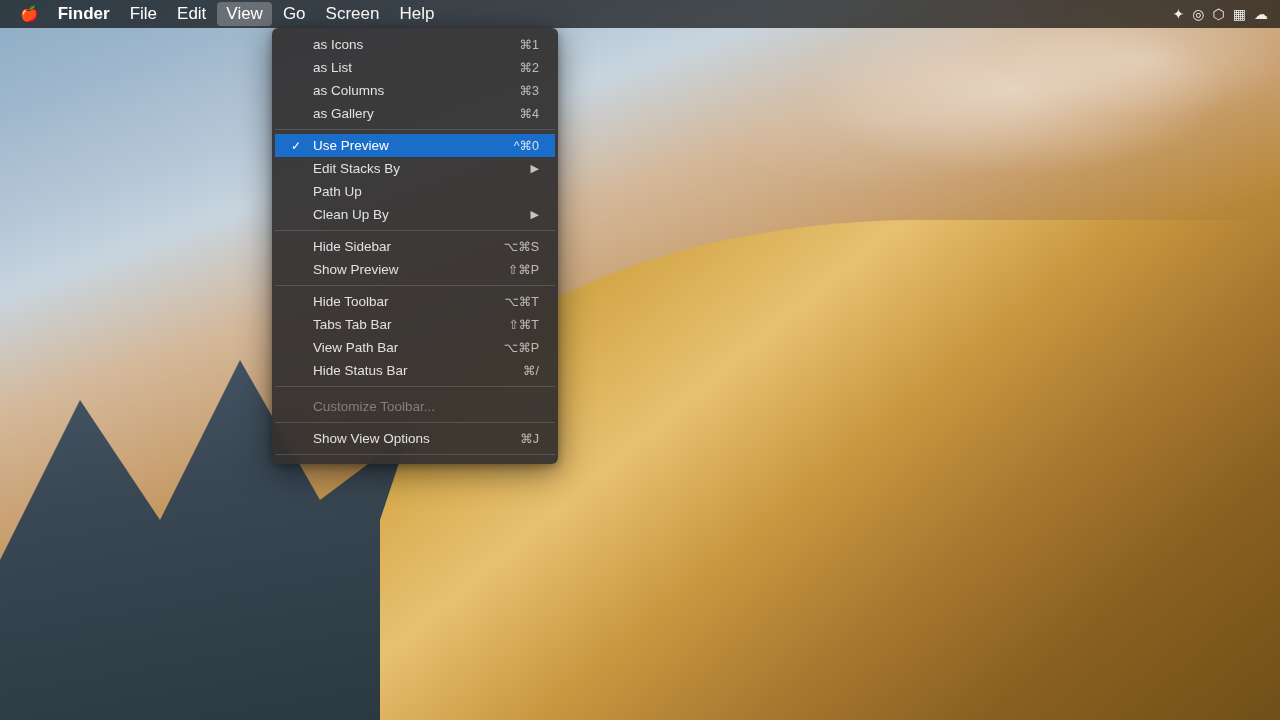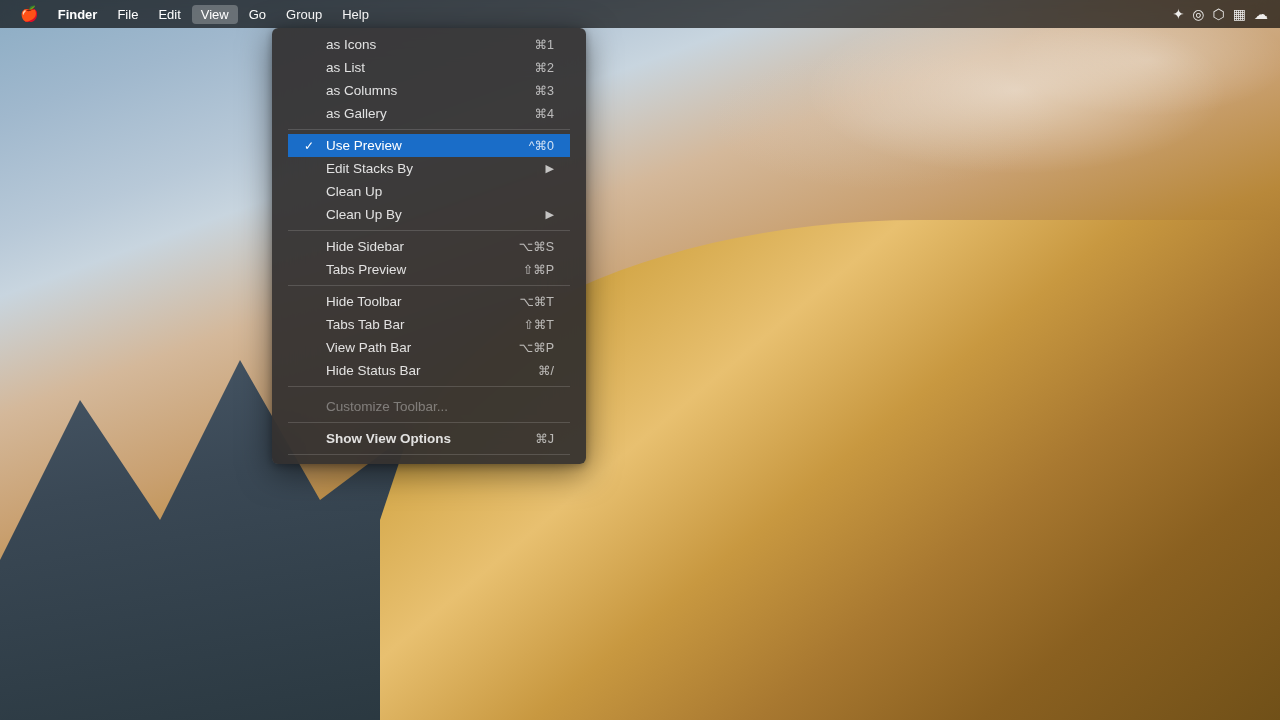--- a/index.html
+++ b/index.html
@@ -88,21 +88,21 @@
 
     .menubar-left {
       display: flex;
       align-items: center;
       gap: 2px;
       flex: 1;
     }
 
     .menubar-item {
       color: white;
-      font-size: 13px;
+      font-size: 17px;
       padding: 2px 9px;
       border-radius: 4px;
       cursor: default;
       white-space: nowrap;
     }
 
     .menubar-item.apple {
       font-size: 15px;
       padding: 2px 8px;
     }
@@ -125,27 +125,27 @@
       color: white;
       font-size: 14px;
       opacity: 0.9;
     }
 
     
     .dropdown-menu {
       position: absolute;
       top: 28px;
       left: 272px;
-      width: 314px;
+      width: 286px;
       background: rgba(48, 46, 46, 0.92);
       border-radius: 6px;
       box-shadow: 0 8px 32px rgba(0,0,0,0.5), 0 2px 8px rgba(0,0,0,0.3);
       z-index: 200;
       overflow: hidden;
-      padding: 5px 16px;
+      padding: 5px 3px;
       backdrop-filter: blur(20px);
     }
 
     .menu-item {
       display: flex;
       align-items: center;
       justify-content: space-between;
       padding: 4px 16px;
       color: rgba(255,255,255,0.85);
       font-size: 13.5px;
@@ -158,21 +158,21 @@
       background: #1a6dc8;
       color: white;
     }
 
     .menu-item.disabled {
       color: rgba(255,255,255,0.35);
       margin-top: 8px;
     }
 
     .menu-item.bold-label .item-label {
-      font-weight: 700;
+      font-weight: 400;
     }
 
     .item-left {
       display: flex;
       align-items: center;
       gap: 8px;
     }
 
     .checkmark {
       width: 14px;
@@ -226,21 +226,21 @@
 </div>
 
 <div class="menubar">
   <div class="menubar-left">
     <div class="menubar-item apple">🍎</div>
     <div class="menubar-item bold">Finder</div>
     <div class="menubar-item">File</div>
     <div class="menubar-item">Edit</div>
     <div class="menubar-item active">View</div>
     <div class="menubar-item">Go</div>
-    <div class="menubar-item">Group</div>
+    <div class="menubar-item">Screen</div>
     <div class="menubar-item">Help</div>
   </div>
   <div class="menubar-right">
     <span class="menubar-icon">✦</span>
     <span class="menubar-icon">◎</span>
     <span class="menubar-icon">⬡</span>
     <span class="menubar-icon">▦</span>
     <span class="menubar-icon">☁</span>
   </div>
 </div>
@@ -285,42 +285,42 @@
     <div class="menu-item">
       <div class="item-left">
         <span class="no-check"></span>
         <span class="item-label">Edit Stacks By</span>
       </div>
       <span class="item-arrow">▶</span>
     </div>
     <div class="menu-item">
       <div class="item-left">
         <span class="no-check"></span>
-        <span class="item-label">Clean Up</span>
+        <span class="item-label">Path Up</span>
       </div>
     </div>
     <div class="menu-item">
       <div class="item-left">
         <span class="no-check"></span>
         <span class="item-label">Clean Up By</span>
       </div>
       <span class="item-arrow">▶</span>
     </div>
     <div class="menu-separator"></div>
     <div class="menu-item">
       <div class="item-left">
         <span class="no-check"></span>
         <span class="item-label">Hide Sidebar</span>
       </div>
       <span class="item-shortcut kbd">⌥⌘S</span>
     </div>
     <div class="menu-item">
       <div class="item-left">
         <span class="no-check"></span>
-        <span class="item-label">Tabs Preview</span>
+        <span class="item-label">Show Preview</span>
       </div>
       <span class="item-shortcut kbd">⇧⌘P</span>
     </div>
     <div class="menu-separator"></div>
     <div class="menu-item">
       <div class="item-left">
         <span class="no-check"></span>
         <span class="item-label">Hide Toolbar</span>
       </div>
       <span class="item-shortcut kbd">⌥⌘T</span>

